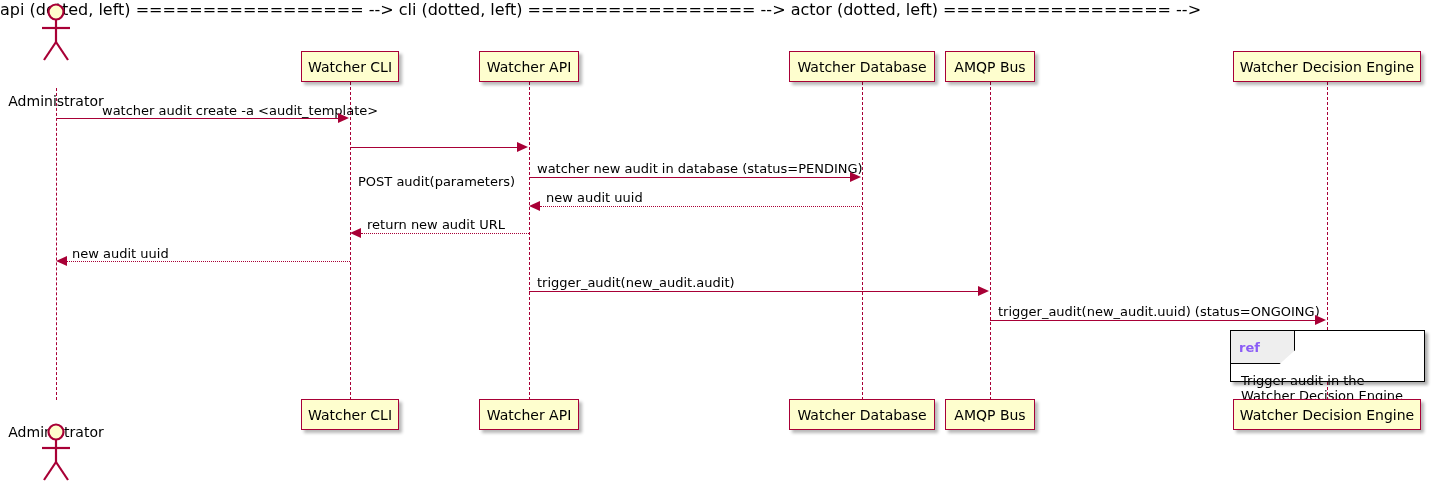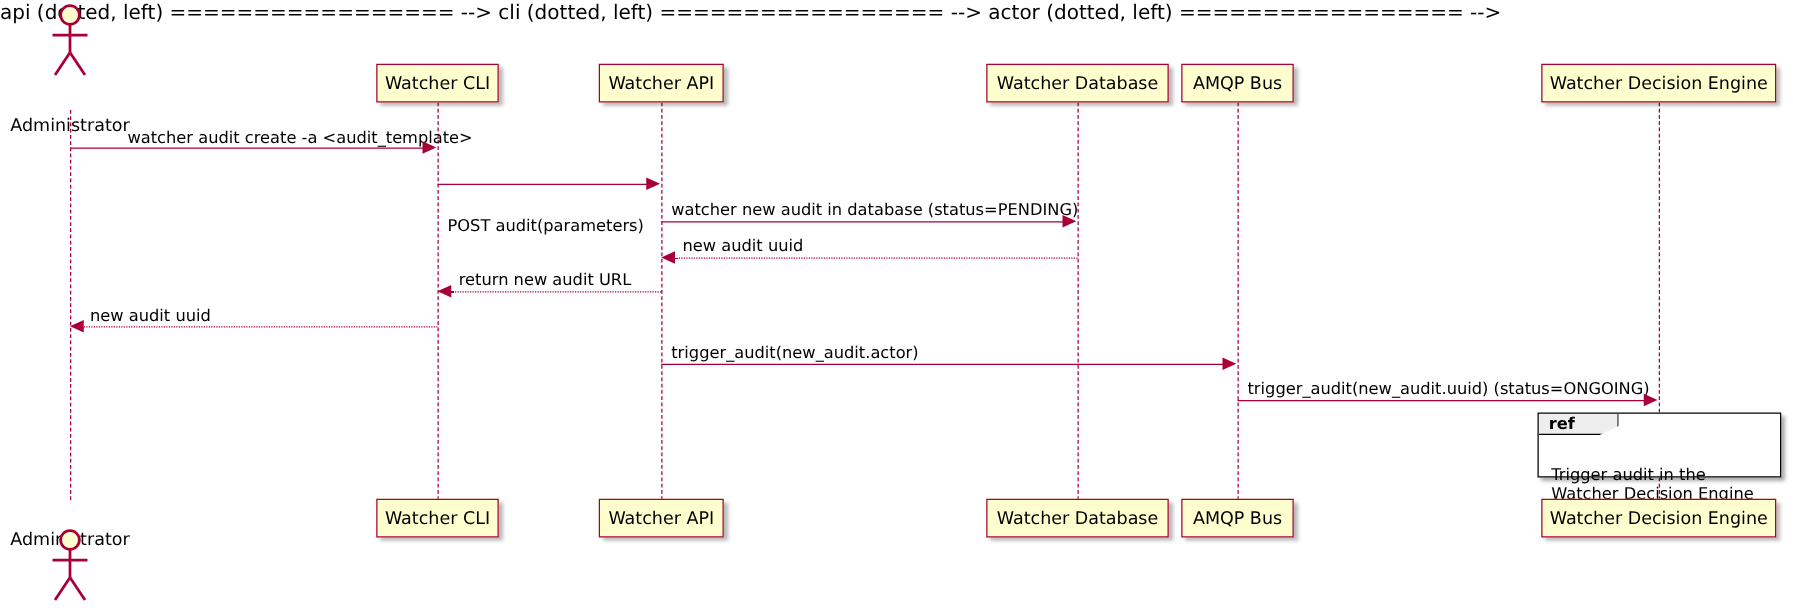--- a/index.html
+++ b/index.html
@@ -89,27 +89,27 @@
     position: absolute;
     box-sizing: border-box;
     background: #FFFFFF;
     border: 1.5px solid #000000;
     box-shadow: 3px 3px 3px rgba(0,0,0,0.33);
   }
   .ref-tab {
     position: absolute;
     left: 0;
     top: 0;
-    height: 17px;
+    height: 33px;
     background: #EEEEEE;
     border-right: 1.5px solid #000000;
     border-bottom: 1.5px solid #000000;
     font-size: 13px;
     font-weight: bold;
-    color: #000000;
+    color: #8b5cf6;
     display: flex;
     align-items: center;
     padding-left: 8px;
     box-sizing: border-box;
     
     clip-path: polygon(0 0, 100% 0, 100% 58%, 76% 100%, 0 100%);
     padding-right: 22px;
   }
   .ref-body {
     position: absolute;
@@ -188,21 +188,21 @@
   <div class="msg-label" style="left:367px; top:218px;">return new audit URL</div>
   <div class="msg-line dotted" style="left:361px; top:233px; width:168px;"></div>
   <div class="arrowhead left" style="left:350px; top:228px;"></div>
 
    actor (dotted, left) ================= --&gt;
   <div class="msg-label" style="left:72px; top:247px;">new audit uuid</div>
   <div class="msg-line dotted" style="left:67px; top:261px; width:283px;"></div>
   <div class="arrowhead left" style="left:56px; top:256px;"></div>
 
   
-  <div class="msg-label" style="left:537px; top:276px;">trigger_audit(new_audit.actor)</div>
+  <div class="msg-label" style="left:537px; top:276px;">trigger_audit(new_audit.audit)</div>
   <div class="msg-line" style="left:529px; top:291px; width:450px;"></div>
   <div class="arrowhead right" style="left:978px; top:286px;"></div>
 
   
   <div class="msg-label" style="left:998px; top:305px;">trigger_audit(new_audit.uuid) (status=ONGOING)</div>
   <div class="msg-line" style="left:990px; top:320px; width:326px;"></div>
   <div class="arrowhead right" style="left:1315px; top:315px;"></div>
 
   
   <div class="ref-box" style="left:1230px; top:330px; width:195px; height:52px;">

